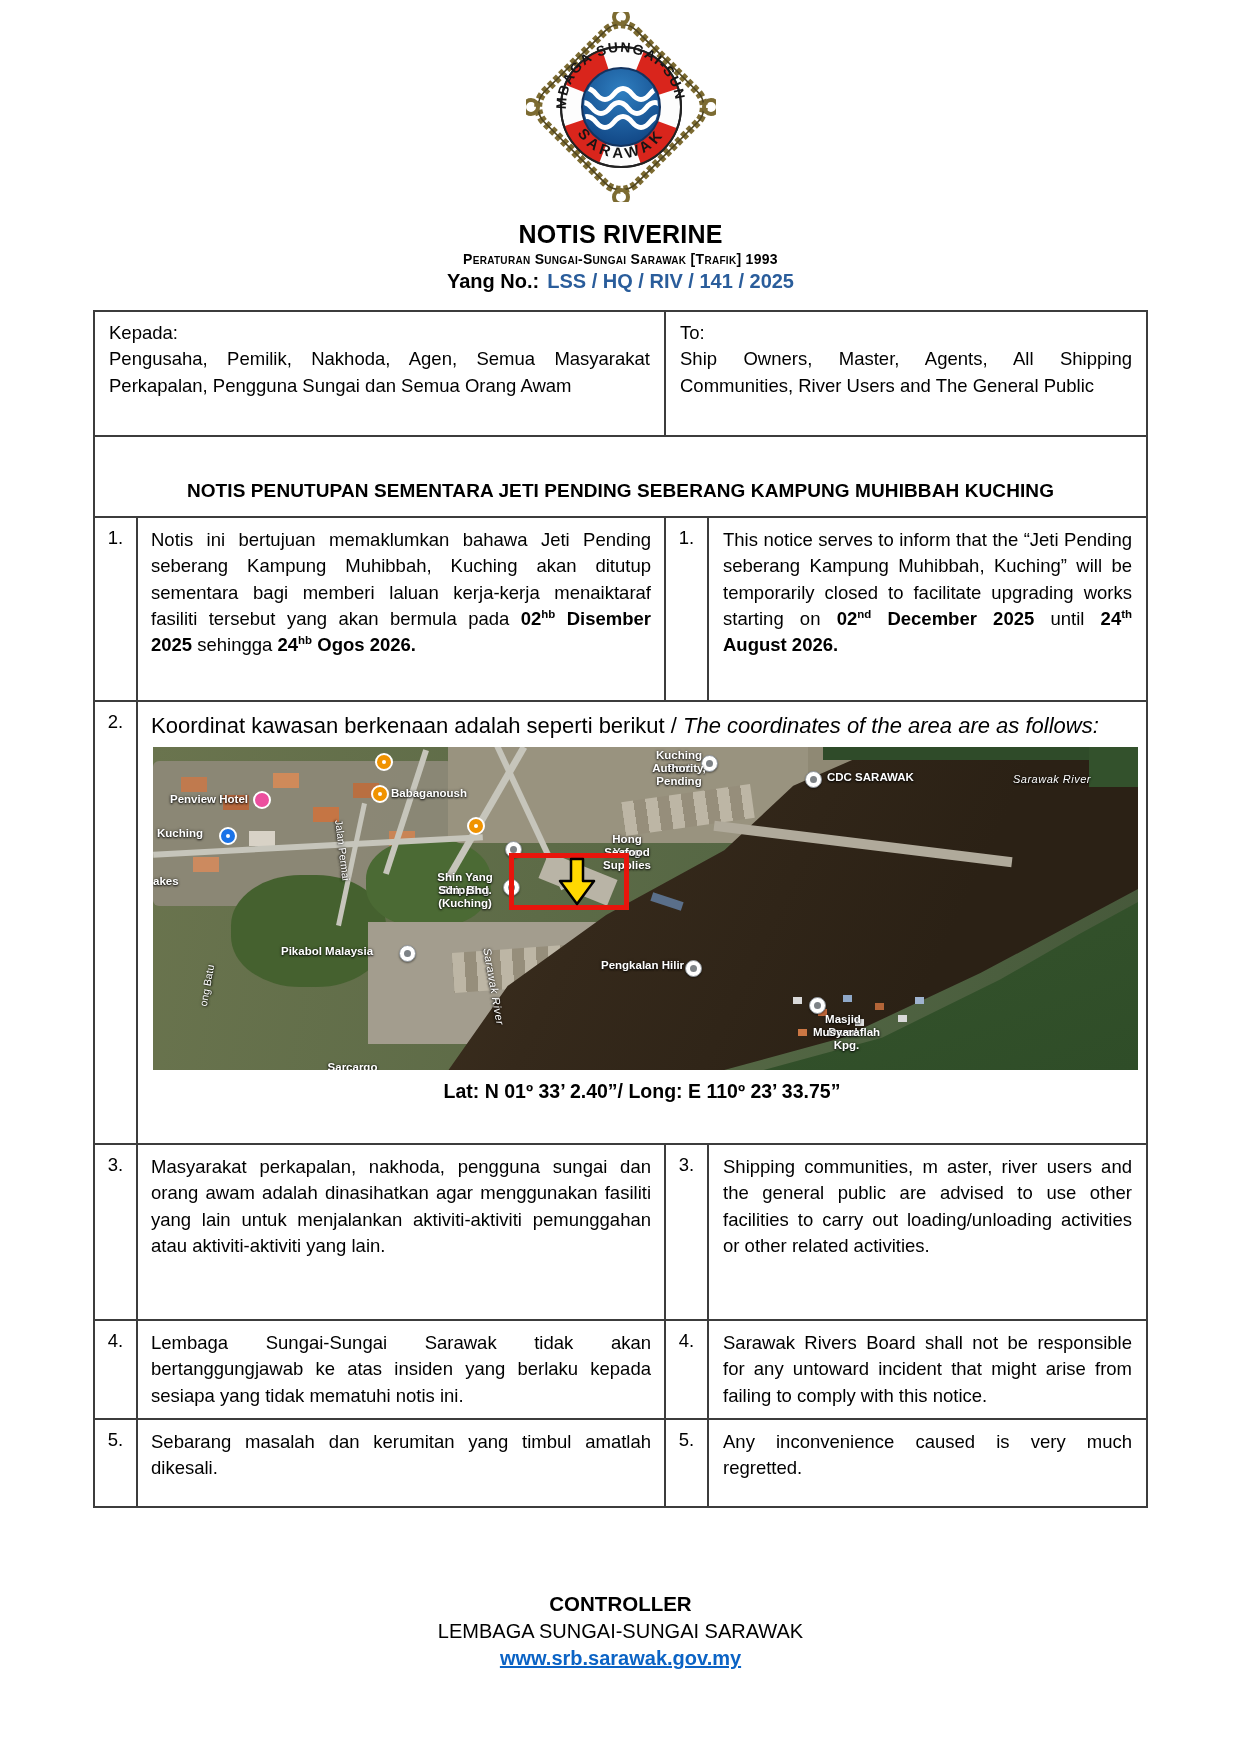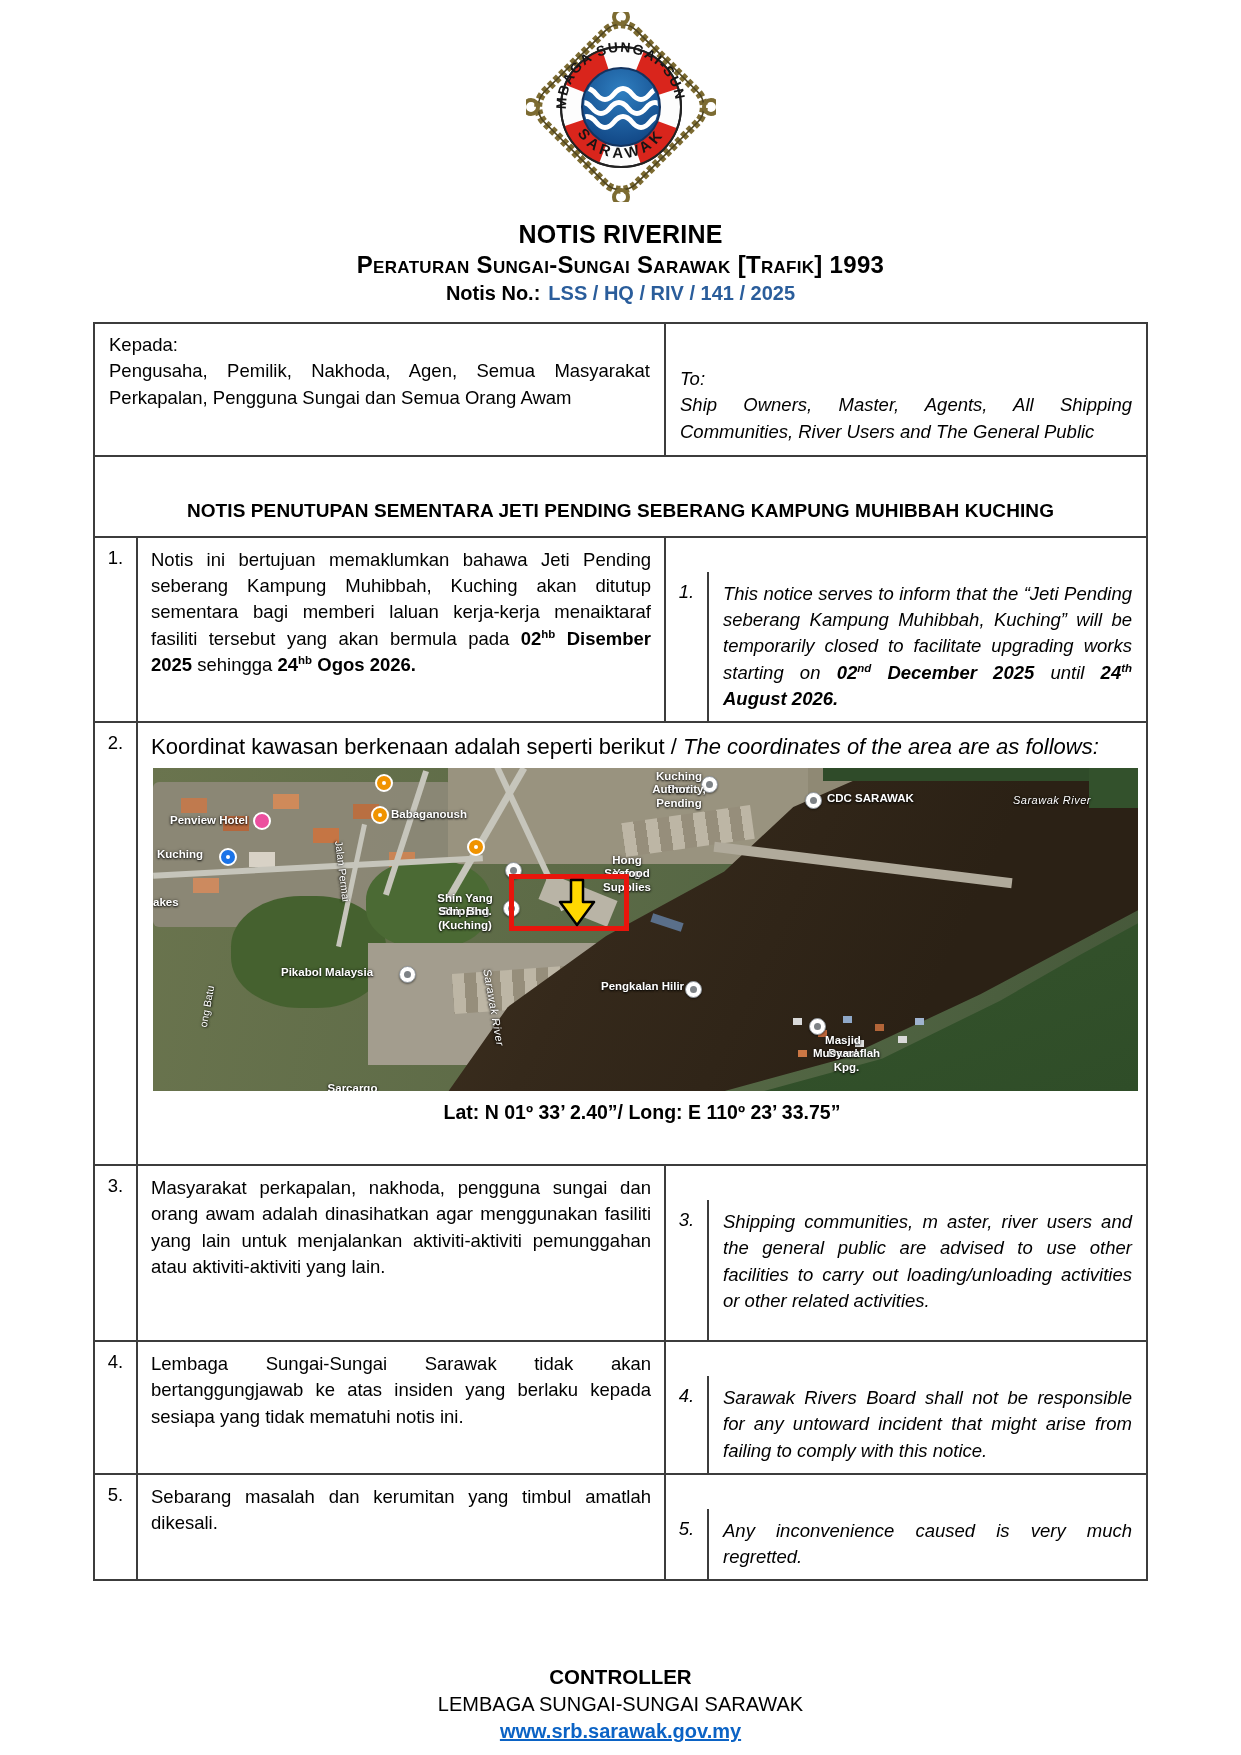--- a/index.html
+++ b/index.html
@@ -2,33 +2,33 @@
 <html><head>
 <meta charset="utf-8">
 <style>
   html,body{margin:0;padding:0;background:#fff;}
   body{width:1241px;height:1755px;position:relative;font-family:"Liberation Sans",sans-serif;color:#000;overflow:hidden;}
   .page{position:absolute;inset:0;}
 
   
   .logo{display:block;margin:12px auto 0 auto;}
   .title{margin-top:18px;text-align:center;font-size:25px;font-weight:bold;letter-spacing:.2px;}
-  .subtitle{text-align:center;font-size:24px;font-weight:bold;font-variant:small-caps;letter-spacing:.3px;margin-top:2px;}
+  .subtitle{text-align:center;font-size:14px;font-weight:bold;font-variant:small-caps;letter-spacing:.3px;margin-top:2px;}
   .notisline{text-align:center;font-size:20px;font-weight:bold;margin-top:3px;}
   .notisline .no-val{color:#2a5d9b;margin-left:8px;}
 
   
   .ntable{width:1055px;margin:17px auto 0 auto;border:2px solid #3c3c3c;box-sizing:border-box;}
   .row{display:flex;border-bottom:2px solid #3c3c3c;box-sizing:border-box;}
   .row:last-child{border-bottom:none;}
   .cell{box-sizing:border-box;}
   .vline{border-right:2px solid #3c3c3c;}
   .txt{font-size:18.5px;line-height:1.42;}
   .just{text-align:justify;}
-  .eng{font-style:italic;margin-top:34px;}
+  .eng{}
   sup{font-size:.62em;line-height:0;}
 
   .recip-row{min-height:125px;}
   .recip-cell{width:571px;padding:8px 14px 10px 14px;}
   .recip-cell.last{width:auto;flex:1;}
 
   .subject-row{min-height:81px;align-items:flex-end;}
   .subject-cell{flex:1;text-align:center;font-weight:bold;font-size:19px;padding:28px 20px 14px 20px;letter-spacing:.1px;}
 
   .ncell{width:43px;flex:0 0 43px;text-align:center;padding-top:9px;font-size:18.5px;}
@@ -129,21 +129,21 @@
       <textPath href="#arcTop" startOffset="50%" text-anchor="middle">LEMBAGA SUNGAI-SUNGAI</textPath>
     </text>
     <text font-family="Liberation Sans, sans-serif" font-size="15" font-weight="bold" fill="#151515" letter-spacing="4">
       <textPath href="#arcBot" startOffset="50%" text-anchor="middle">SARAWAK</textPath>
     </text>
   </svg>
 
   <div class="title">NOTIS RIVERINE</div>
   <div class="subtitle">Peraturan Sungai-Sungai Sarawak [Trafik] 1993</div>
   <div class="notisline">
-    <span>Notis No.:</span><span class="no-val">LSS / HQ / RIV / 141 / 2025</span>
+    <span>Yang No.:</span><span class="no-val">LSS / HQ / RIV / 141 / 2025</span>
   </div>
 
   <div class="ntable">
 
     <div class="row recip-row">
       <div class="cell recip-cell vline txt">
         <div>Kepada:</div>
         <div class="just">Pengusaha, Pemilik, Nakhoda, Agen, Semua Masyarakat Perkapalan, Pengguna Sungai dan Semua Orang Awam</div>
       </div>
       <div class="cell recip-cell last txt eng">

